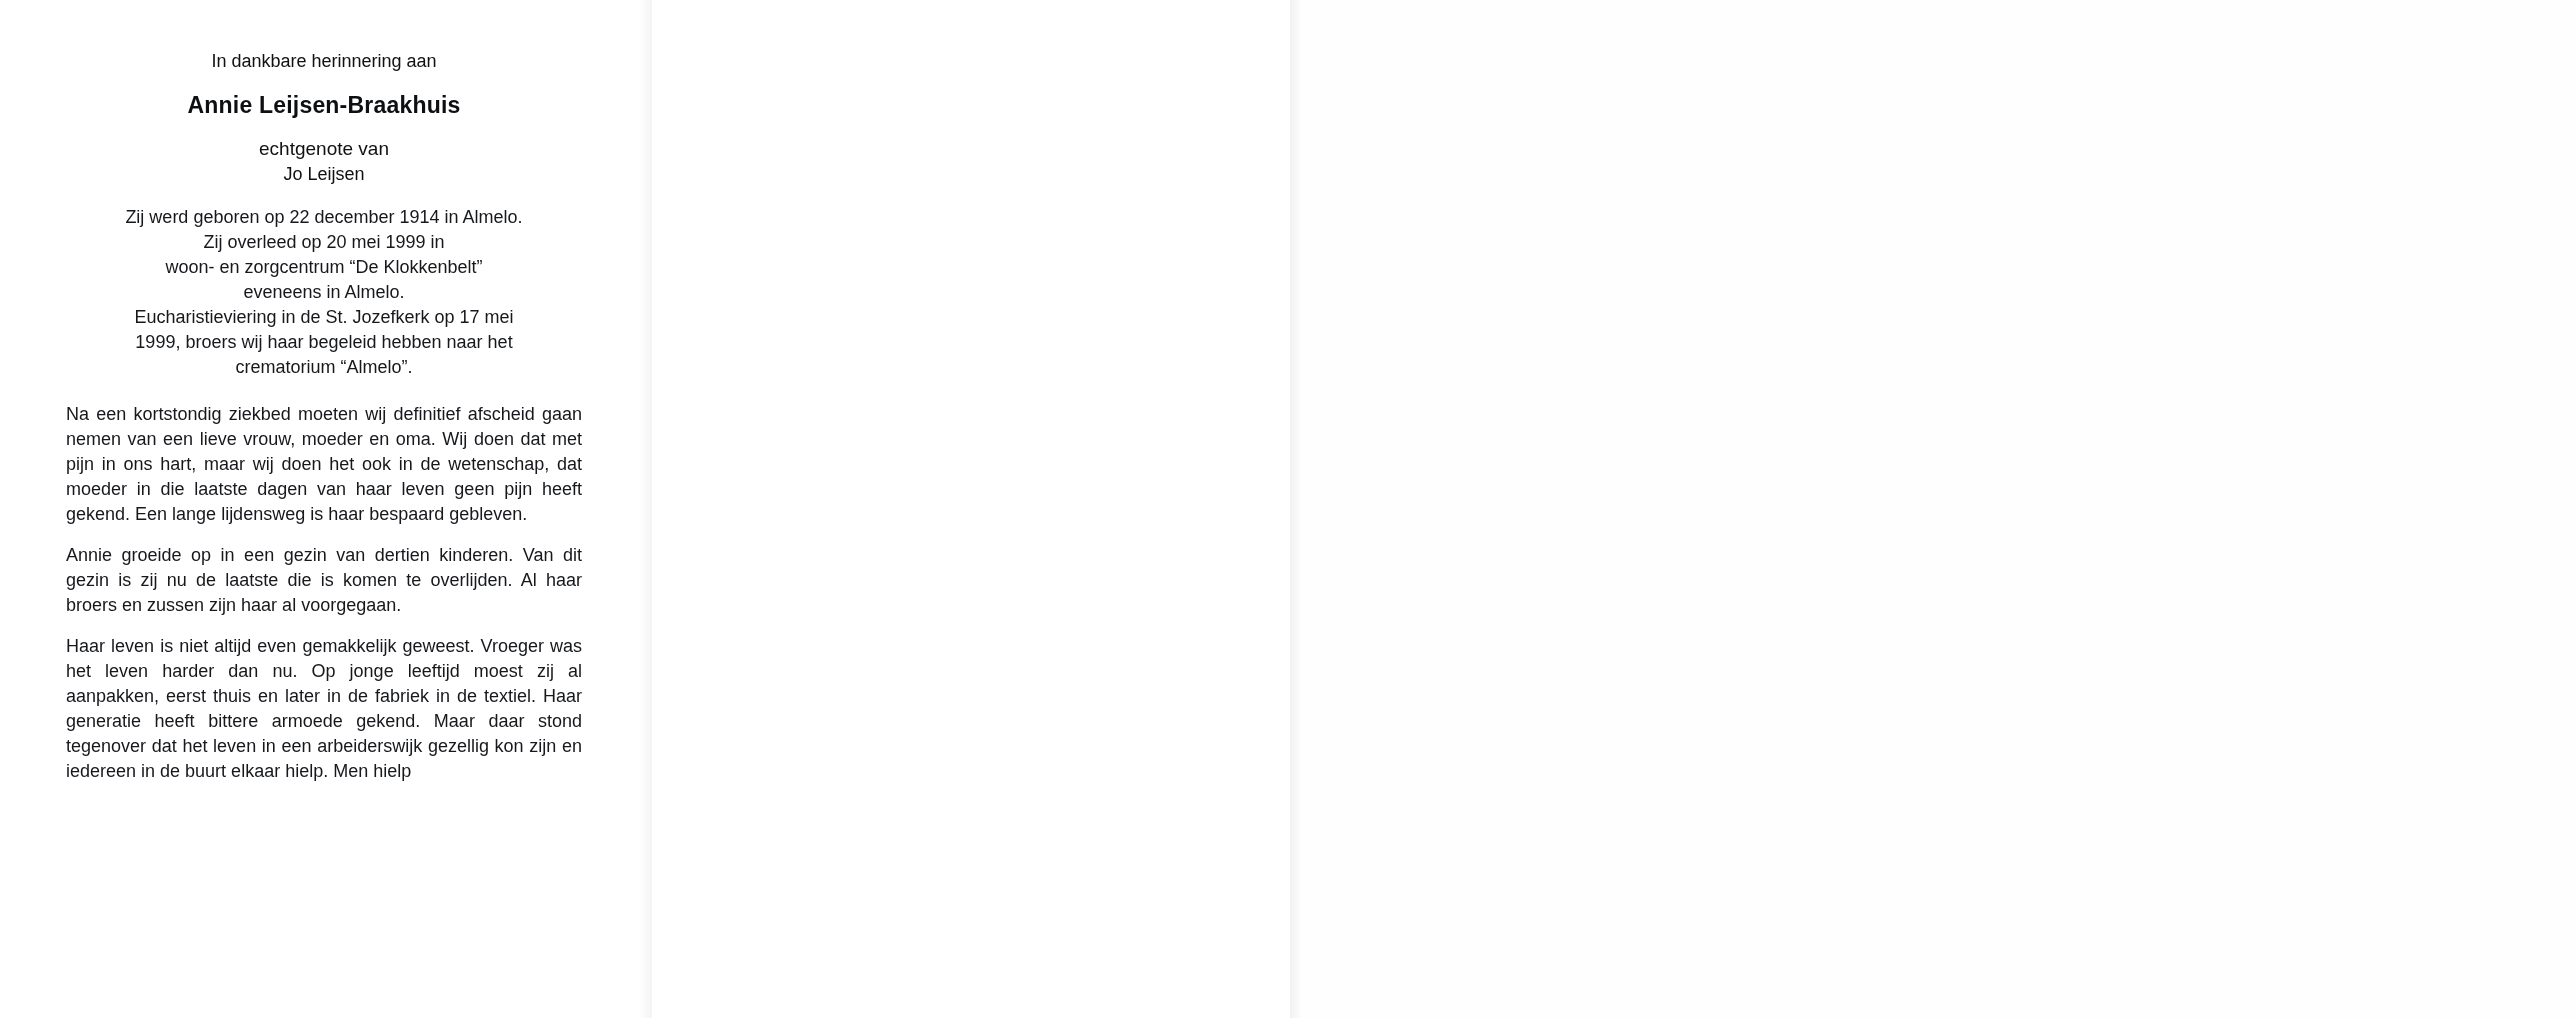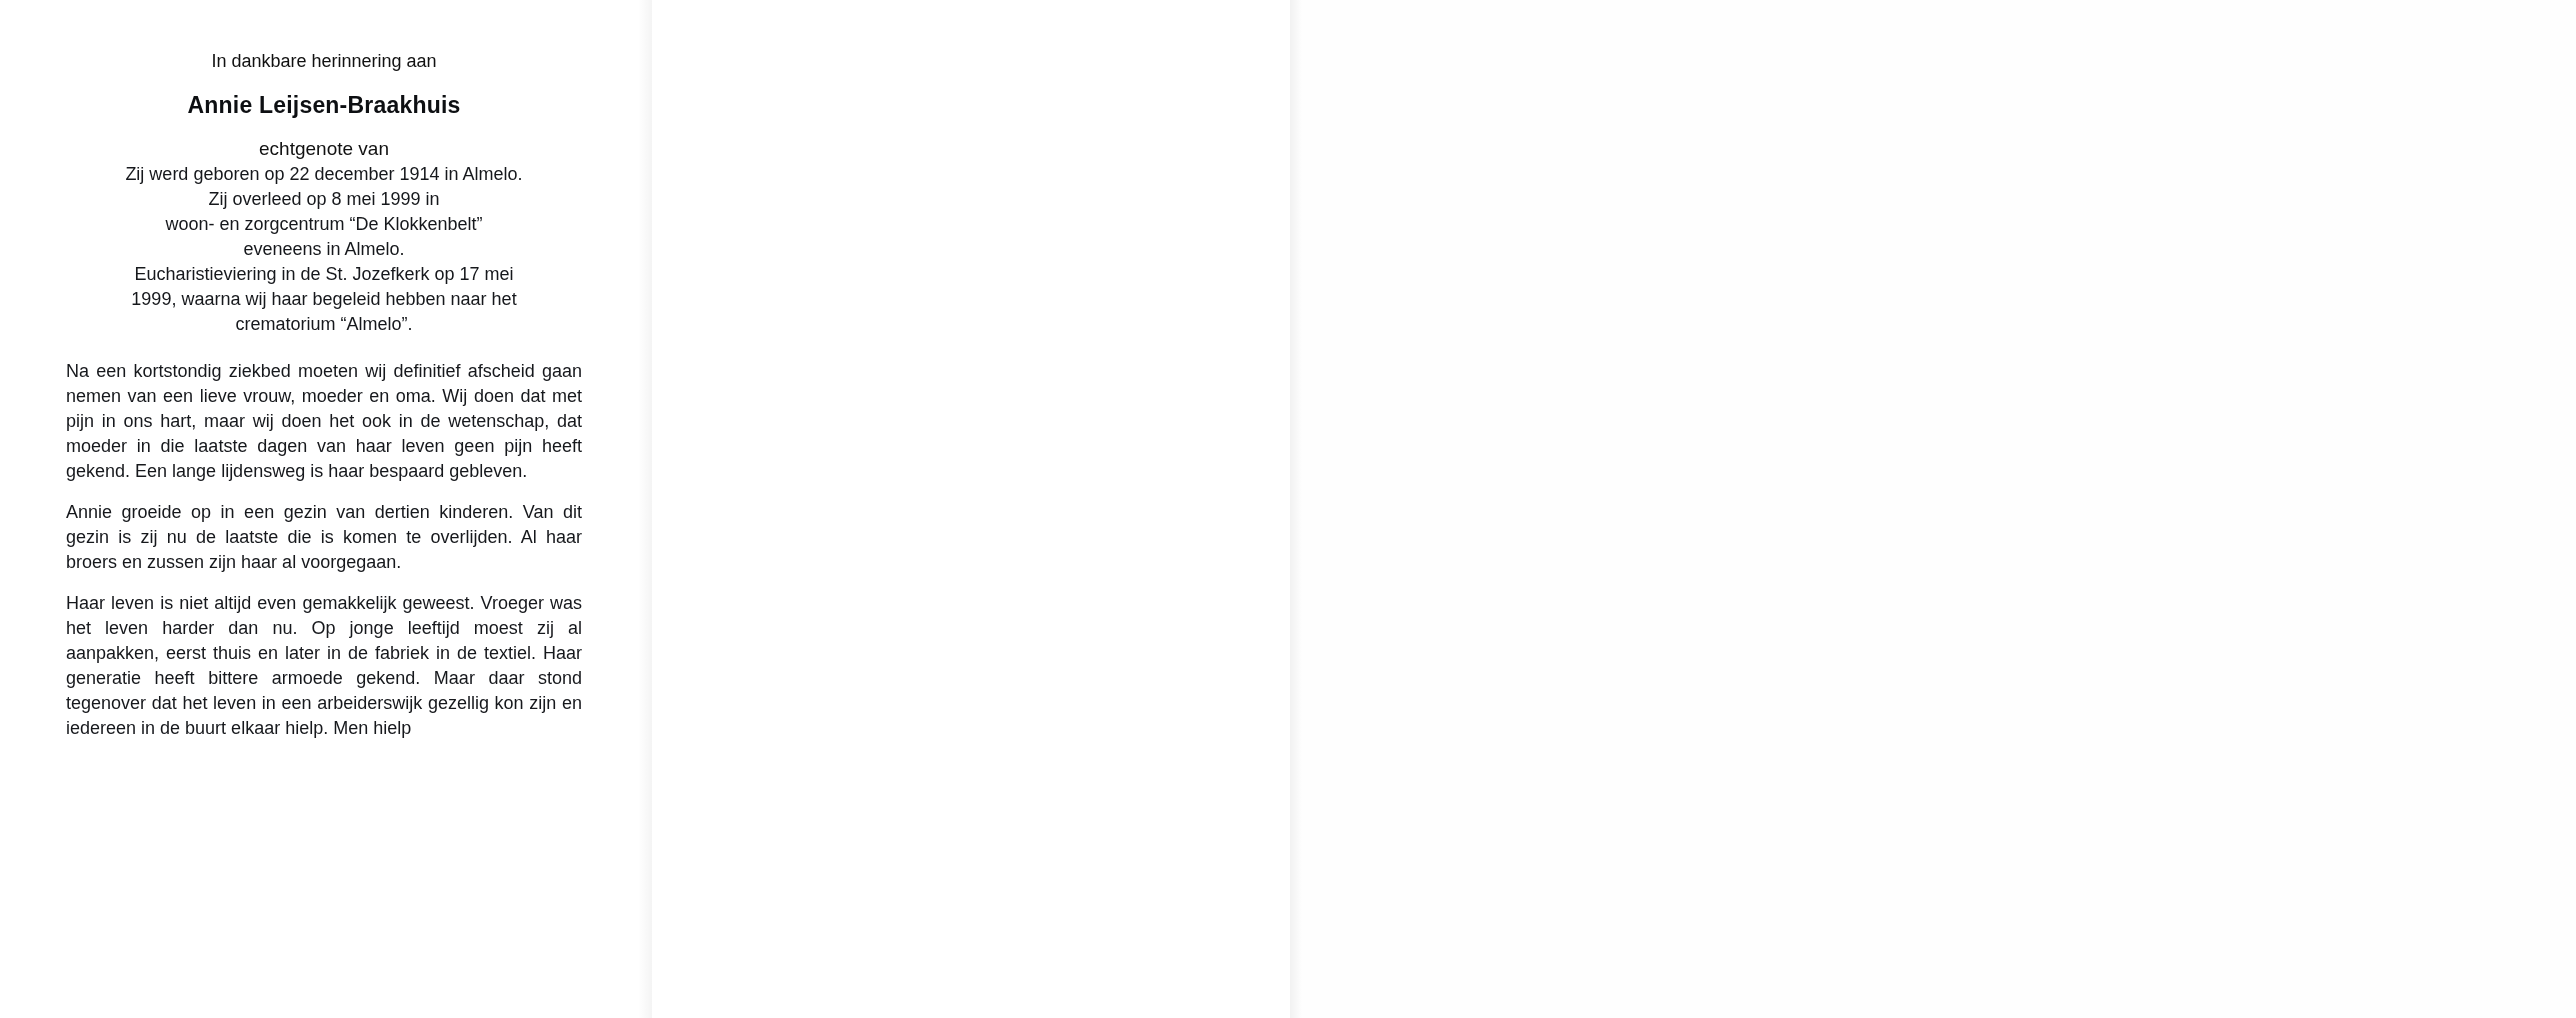--- a/index.html
+++ b/index.html
@@ -139,28 +139,29 @@
 <div class="card">
 
   <div class="panel" id="panel-left">
     <div class="col-left">
 
       <div class="t-center memoriam-intro">In dankbare herinnering aan</div>
 
       <div class="t-center name">Annie Leijsen-Braakhuis</div>
 
       <div class="t-center spouse-label">echtgenote van</div>
+      <div class="t-center spouse-name">Jo Leijsen</div>
 
       <div class="facts t-center">
         <div class="line">Zij werd geboren op 22 december 1914 in Almelo.</div>
-        <div class="line">Zij overleed op 8 mei 1999 in</div>
+        <div class="line">Zij overleed op 20 mei 1999 in</div>
         <div class="line">woon- en zorgcentrum “De Klokkenbelt”</div>
         <div class="line">eveneens in Almelo.</div>
         <div class="line">Eucharistieviering in de St. Jozefkerk op 17 mei</div>
-        <div class="line">1999, waarna wij haar begeleid hebben naar het</div>
+        <div class="line">1999, broers wij haar begeleid hebben naar het</div>
         <div class="line">crematorium “Almelo”.</div>
       </div>
 
       <div class="body-block">
         <p>Na een kortstondig ziekbed moeten wij definitief afscheid gaan nemen van een lieve vrouw, moeder en oma. Wij doen dat met pijn in ons hart, maar wij doen het ook in de wetenschap, dat moeder in die laatste dagen van haar leven geen pijn heeft gekend. Een lange lijdensweg is haar bespaard gebleven.</p>
         <p>Annie groeide op in een gezin van dertien kinderen. Van dit gezin is zij nu de laatste die is komen te overlijden. Al haar broers en zussen zijn haar al voorgegaan.</p>
         <p>Haar leven is niet altijd even gemakkelijk geweest. Vroeger was het leven harder dan nu. Op jonge leeftijd moest zij al aanpakken, eerst thuis en later in de fabriek in de textiel. Haar generatie heeft bittere armoede gekend. Maar daar stond tegenover dat het leven in een arbeiderswijk gezellig kon zijn en iedereen in de buurt elkaar hielp. Men hielp</p>
       </div>
 
     </div>

